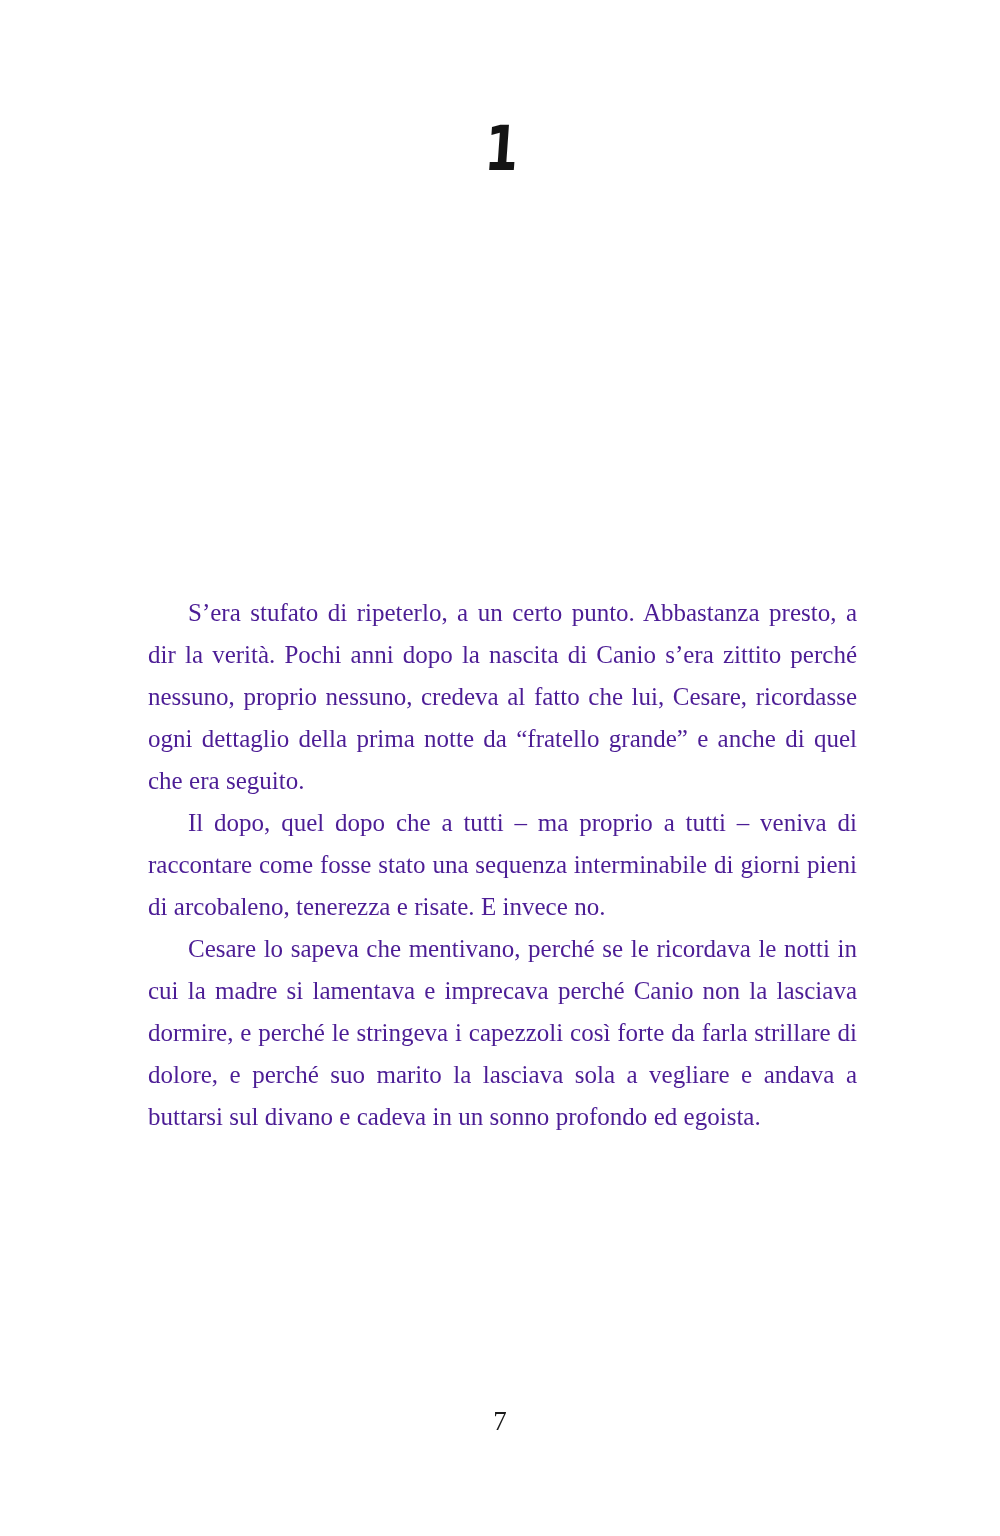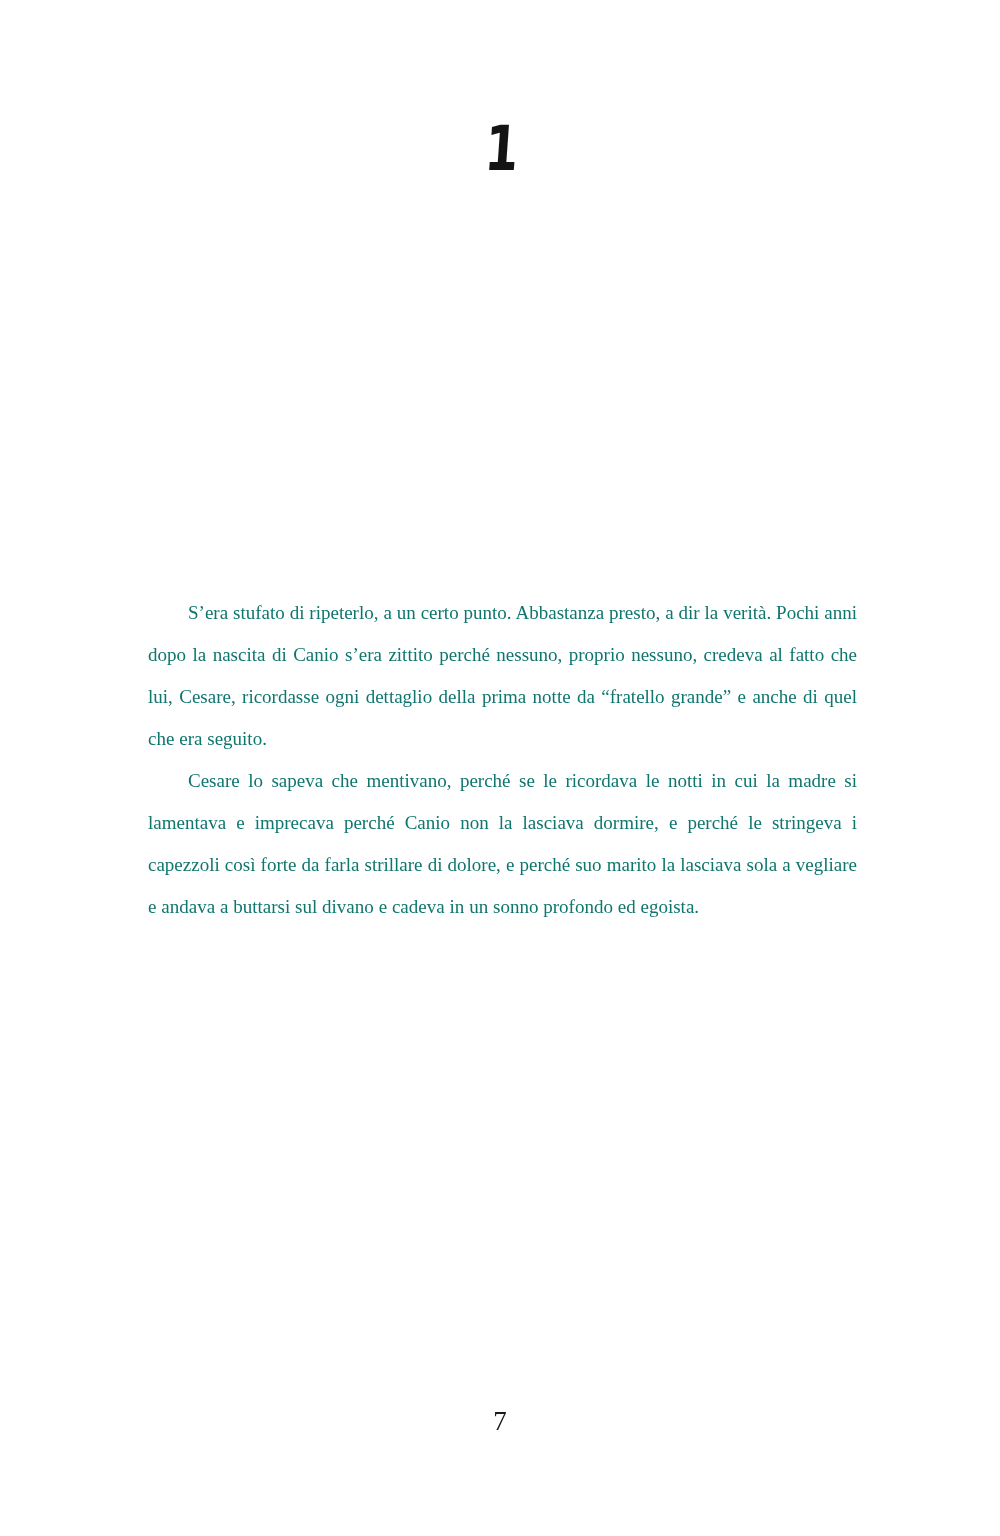--- a/index.html
+++ b/index.html
@@ -44,23 +44,23 @@
   .text-block {
     position: absolute;
     top: 592px;
     left: 148px;
     width: 709px;
   }
 
   .body-paragraph {
     margin: 0;
     font-family: "Liberation Serif", "DejaVu Serif", serif;
-    font-size: 19px;
+    font-size: 25px;
     line-height: 42px;
-    color: #0f766e;
+    color: #4c1d95;
     text-align: justify;
     text-justify: inter-word;
     text-indent: 40px;
     hyphens: manual;
     -webkit-hyphens: manual;
     word-spacing: 0.1px;
   }
 
   .body-paragraph.last-line-natural {
     text-align-last: left;
@@ -89,20 +89,21 @@
 <div class="page">
 
   <div class="chapter-number-wrap">
     <span class="chapter-number">1</span>
   </div>
 
   <div class="text-block">
 
     <p class="body-paragraph">S’era stufato di ripeterlo, a un certo punto. Abbastanza presto, a dir la verità. Pochi anni dopo la nascita di Canio s’era zittito perché nessuno, proprio nessuno, credeva al fatto che lui, Cesare, ricordasse ogni dettaglio della prima notte da “fratello grande” e anche di quel che era seguito.</p>
 
+    <p class="body-paragraph">Il dopo, quel dopo che a tutti – ma proprio a tutti – veniva di raccontare come fosse stato una sequenza interminabile di giorni pieni di arcobaleno, tenerezza e risate. E invece no.</p>
 
     <p class="body-paragraph">Cesare lo sapeva che mentivano, perché se le ricordava le notti in cui la madre si lamentava e imprecava perché Canio non la lasciava dormire, e perché le stringeva i capezzoli così forte da farla strillare di dolore, e perché suo marito la lasciava sola a vegliare e andava a buttarsi sul divano e cadeva in un sonno profondo ed egoista.</p>
 
 
   </div>
 
   <div class="folio-wrap">
     <span class="folio">7</span>
   </div>
 

